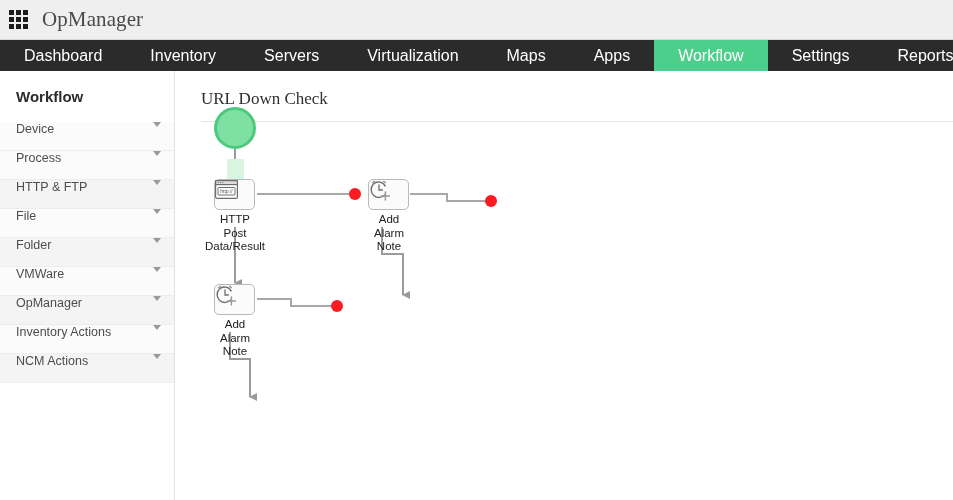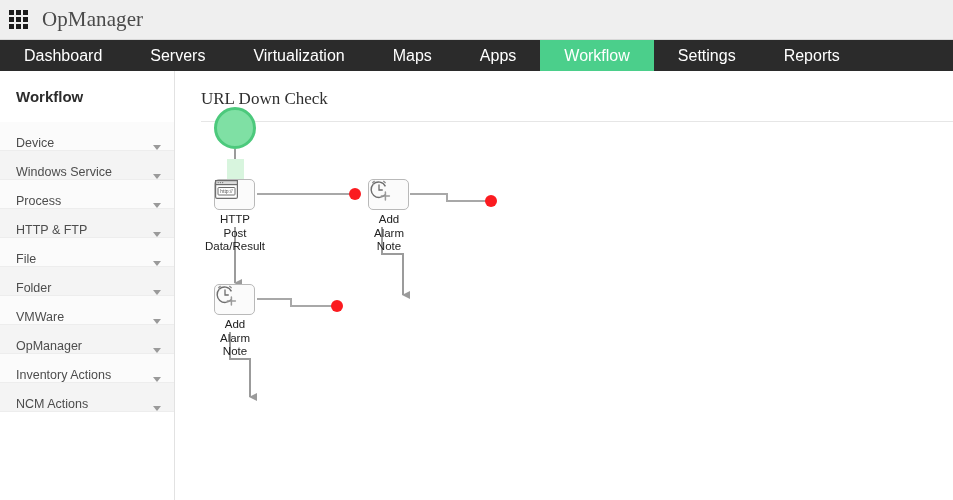--- a/index.html
+++ b/index.html
@@ -81,21 +81,21 @@
   }
   .sidebar-title {
     font-size: 15px;
     font-weight: bold;
     color: #2c2c2c;
     padding: 17px 0 17px 16px;
   }
   .side-item {
     height: 29px;
     display: flex;
-    align-items: flex-end;
+    align-items: flex-start;
     justify-content: space-between;
     padding: 0 13px 0 16px;
     font-size: 12.5px;
     color: #4d4d4d;
     cursor: pointer;
     border-bottom: 1px solid #ededed;
   }
   .side-item.alt { background: #f4f4f4; }
   .side-item:not(.alt) { background: #fbfbfb; }
   .caret {
@@ -183,40 +183,37 @@
       <i></i>
       <i></i>
       <i></i>
       <i></i>
   </div>
   <div class="brand">OpManager</div>
 </div>
 
 <div class="navbar">
   <div class="nav-item">Dashboard</div>
+  <div class="nav-item">Inventory</div>
   <div class="nav-item">Servers</div>
   <div class="nav-item">Virtualization</div>
   <div class="nav-item">Maps</div>
   <div class="nav-item">Apps</div>
   <div class="nav-item active">Workflow</div>
   <div class="nav-item">Settings</div>
   <div class="nav-item">Reports</div>
 </div>
 
 <div class="body-wrap">
 
   <div class="sidebar">
     <div class="sidebar-title">Workflow</div>
 
     <div class="side-item">
       <span>Device</span>
-      <span class="caret"></span>
-    </div>
-    <div class="side-item alt">
-      <span>Windows Service</span>
       <span class="caret"></span>
     </div>
     <div class="side-item">
       <span>Process</span>
       <span class="caret"></span>
     </div>
     <div class="side-item alt">
       <span>HTTP &amp; FTP</span>
       <span class="caret"></span>
     </div>

